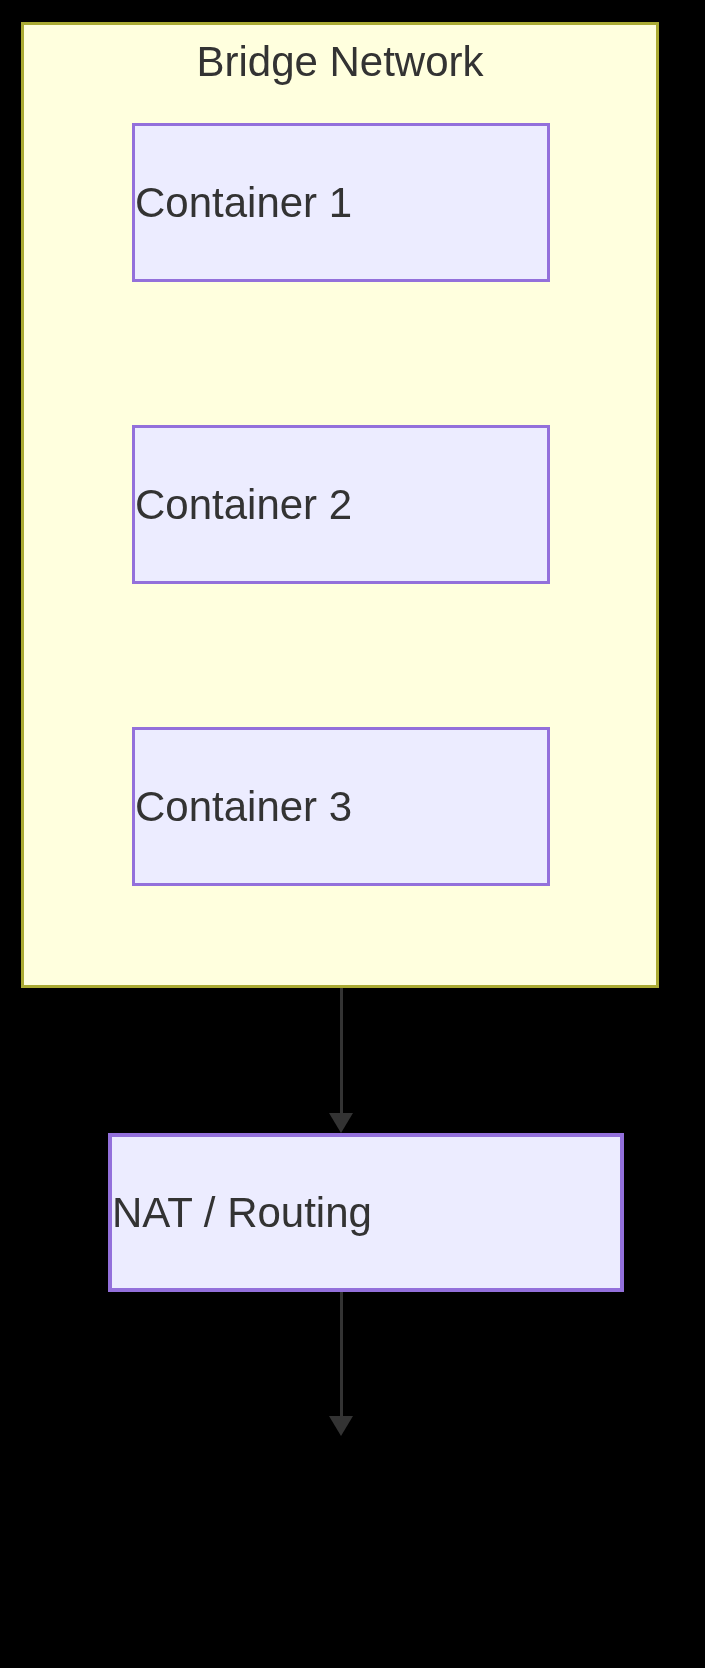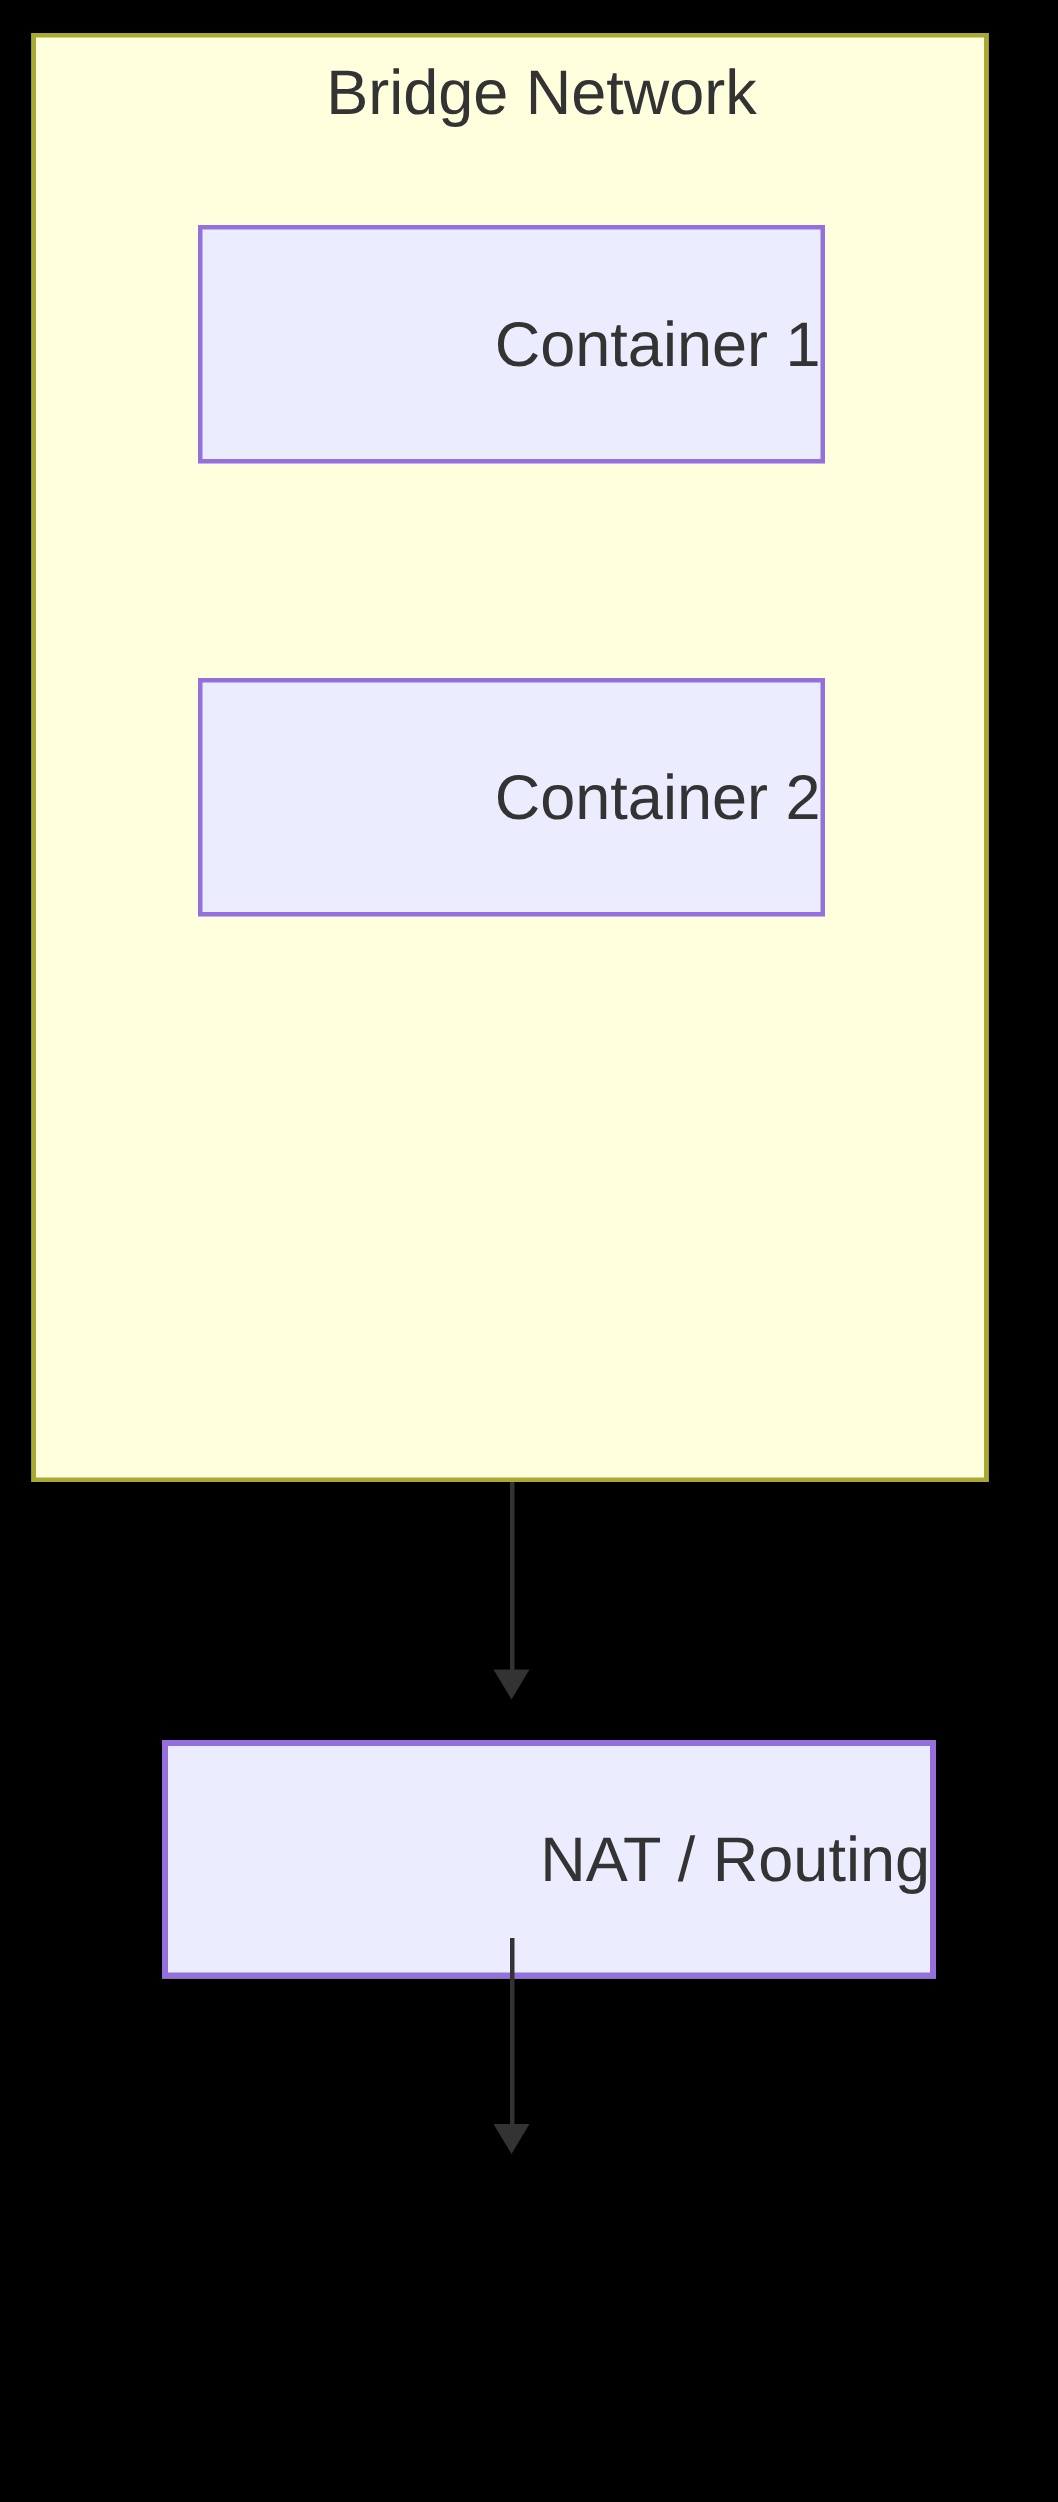--- a/index.html
+++ b/index.html
@@ -27,34 +27,32 @@
   }
   .cluster-label {
     position: absolute;
     left: 0;
     top: 12px;
     width: 100%;
     text-align: center;
     font-size: 42px;
     line-height: 1.2;
     color: var(--text, #333333);
-    padding-left: 21px;
   }
   .node {
     position: absolute;
     box-sizing: border-box;
     background: var(--node-fill, #ececff);
     border: 3px solid var(--node-border, #9370db);
     display: flex;
     align-items: center;
-    justify-content: flex-end;
+    justify-content: flex-start;
     font-size: 42px;
     color: var(--text, #333333);
     text-align: center;
-    margin-top: 27px;
   }
   .node.outer {
     border-width: 4px;
   }
   .node-c1 { left: 132px; top: 123px;  width: 418px; height: 159px; }
   .node-c2 { left: 132px; top: 425px;  width: 418px; height: 159px; }
   .node-c3 { left: 132px; top: 727px;  width: 418px; height: 159px; }
   .node-nat  { left: 108px; top: 1133px; width: 516px; height: 159px; }
   .node-host { left: 99px;  top: 1436px; width: 491px; height: 166px; }
   .edge {
@@ -92,20 +90,23 @@
   </div>
 
   <div class="node node-c1">
     <span>Container 1</span>
   </div>
 
   <div class="node node-c2">
     <span>Container 2</span>
   </div>
 
+  <div class="node node-c3">
+    <span>Container 3</span>
+  </div>
 
   <div class="edge edge-1">
     <div class="edge-line"></div>
     <div class="arrowhead"></div>
   </div>
 
   <div class="node outer node-nat">
     <span>NAT / Routing</span>
   </div>
 

